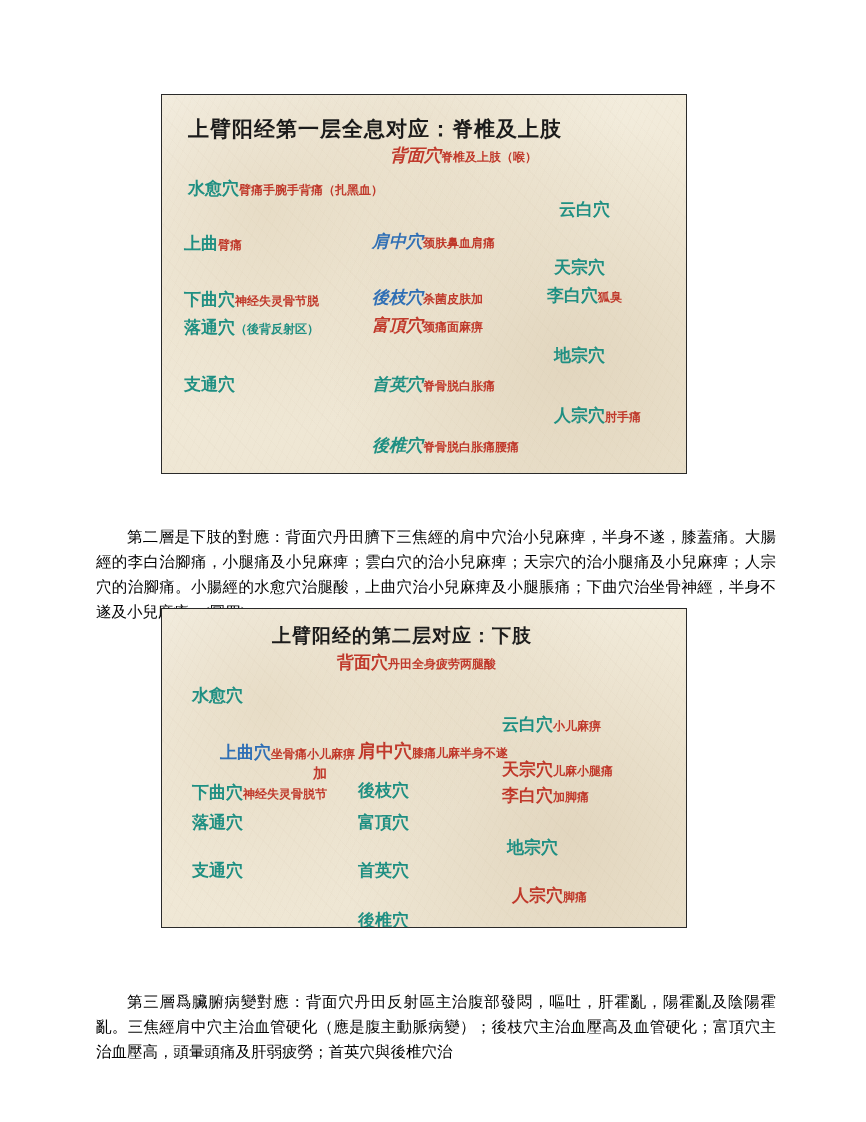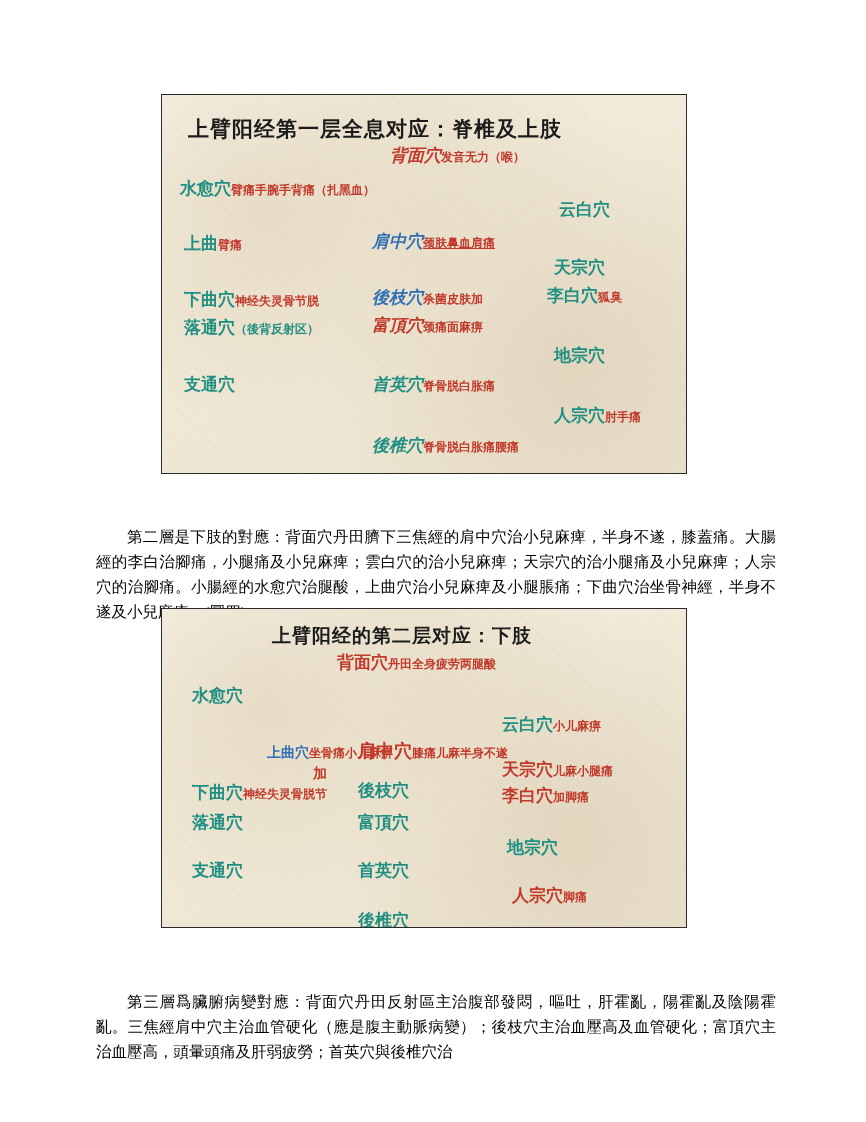--- a/index.html
+++ b/index.html
@@ -86,25 +86,25 @@
 </head>
 <body>
 
 <div class="page">
 
   <div class="figure" style="left:161px; top:94px; width:526px; height:380px;">
     <div class="fig-inner"></div>
     <div class="fig-grain"></div>
     <div class="fig-title" style="left:26px; top:20px; font-size:21px;">上臂阳经第一层全息对应：脊椎及上肢</div>
     <div id="fig1-labels">
-        <div class="lbl" style="left: 228px; top: 52px;"><span class="hd" style="font-size: 17px; color: rgb(192, 57, 43); font-style: italic;">背面穴</span><span class="sub" style="color: rgb(192, 57, 43);">发音无力（喉）</span></div>
-        <div class="lbl" style="left: 18px; top: 85px;"><span class="hd" style="font-size: 17px; color: rgb(31, 143, 130);">水愈穴</span><span class="sub" style="color: rgb(192, 57, 43);">臂痛手腕手背痛（扎黑血）</span></div>
+        <div class="lbl" style="left: 228px; top: 52px;"><span class="hd" style="font-size: 17px; color: rgb(192, 57, 43); font-style: italic;">背面穴</span><span class="sub" style="color: rgb(192, 57, 43);">脊椎及上肢（喉）</span></div>
+        <div class="lbl" style="left: 26px; top: 85px;"><span class="hd" style="font-size: 17px; color: rgb(31, 143, 130);">水愈穴</span><span class="sub" style="color: rgb(192, 57, 43);">臂痛手腕手背痛（扎黑血）</span></div>
         <div class="lbl" style="left: 397px; top: 106px;"><span class="hd" style="font-size: 17px; color: rgb(31, 143, 130);">云白穴</span></div>
         <div class="lbl" style="left: 22px; top: 140px;"><span class="hd" style="font-size: 17px; color: rgb(31, 143, 130);">上曲</span><span class="sub" style="color: rgb(192, 57, 43);">臂痛</span></div>
-        <div class="lbl" style="left: 210px; top: 138px;"><span class="hd" style="font-size: 17px; color: rgb(47, 111, 181); font-style: italic;">肩中穴</span><span class="sub" style="color: rgb(192, 57, 43); text-decoration: underline;">颈肤鼻血肩痛</span></div>
+        <div class="lbl" style="left: 210px; top: 138px;"><span class="hd" style="font-size: 17px; color: rgb(47, 111, 181); font-style: italic;">肩中穴</span><span class="sub" style="color: rgb(192, 57, 43);">颈肤鼻血肩痛</span></div>
         <div class="lbl" style="left: 392px; top: 164px;"><span class="hd" style="font-size: 17px; color: rgb(31, 143, 130);">天宗穴</span></div>
         <div class="lbl" style="left: 22px; top: 196px;"><span class="hd" style="font-size: 17px; color: rgb(31, 143, 130);">下曲穴</span><span class="sub" style="color: rgb(192, 57, 43);">神经失灵骨节脱</span></div>
         <div class="lbl" style="left: 210px; top: 194px;"><span class="hd" style="font-size: 17px; color: rgb(47, 111, 181); font-style: italic;">後枝穴</span><span class="sub" style="color: rgb(192, 57, 43);">杀菌皮肤加</span></div>
         <div class="lbl" style="left: 385px; top: 192px;"><span class="hd" style="font-size: 17px; color: rgb(31, 143, 130);">李白穴</span><span class="sub" style="color: rgb(192, 57, 43); text-align: right;">狐臭</span></div>
         <div class="lbl" style="left: 22px; top: 224px;"><span class="hd" style="font-size: 17px; color: rgb(31, 143, 130);">落通穴</span><span class="sub" style="color: rgb(31, 143, 130);">（後背反射区）</span></div>
         <div class="lbl" style="left: 210px; top: 222px;"><span class="hd" style="font-size: 17px; color: rgb(192, 57, 43); font-style: italic;">富頂穴</span><span class="sub" style="color: rgb(192, 57, 43);">颈痛面麻痹</span></div>
         <div class="lbl" style="left: 392px; top: 252px;"><span class="hd" style="font-size: 17px; color: rgb(31, 143, 130);">地宗穴</span></div>
         <div class="lbl" style="left: 22px; top: 281px;"><span class="hd" style="font-size: 17px; color: rgb(31, 143, 130);">支通穴</span></div>
         <div class="lbl" style="left: 210px; top: 281px;"><span class="hd" style="font-size: 17px; color: rgb(31, 143, 130); font-style: italic;">首英穴</span><span class="sub" style="color: rgb(192, 57, 43);">脊骨脱白胀痛</span></div>
         <div class="lbl" style="left: 392px; top: 312px;"><span class="hd" style="font-size: 17px; color: rgb(31, 143, 130);">人宗穴</span><span class="sub" style="color: rgb(192, 57, 43);">肘手痛</span></div>
@@ -115,21 +115,21 @@
   <div class="para" style="left:96px; top:500px; width:680px; text-indent:2em;">第二層是下肢的對應：背面穴丹田臍下三焦經的肩中穴治小兒麻痺，半身不遂，膝蓋痛。大腸經的李白治腳痛，小腿痛及小兒麻痺；雲白穴的治小兒麻痺；天宗穴的治小腿痛及小兒麻痺；人宗穴的治腳痛。小腸經的水愈穴治腿酸，上曲穴治小兒麻痺及小腿脹痛；下曲穴治坐骨神經，半身不遂及小兒麻痺。(圖四)</div>
 
   <div class="figure" style="left:161px; top:608px; width:526px; height:320px;">
     <div class="fig-inner"></div>
     <div class="fig-grain"></div>
     <div class="fig-title" style="left:110px; top:14px; font-size:19px;">上臂阳经的第二层对应：下肢</div>
     <div id="fig2-labels">
         <div class="lbl" style="left: 175px; top: 45px;"><span class="hd" style="font-size: 17px; color: rgb(192, 57, 43);">背面穴</span><span class="sub" style="color: rgb(192, 57, 43);">丹田全身疲劳两腿酸</span></div>
         <div class="lbl" style="left: 30px; top: 78px;"><span class="hd" style="font-size: 17px; color: rgb(31, 143, 130);">水愈穴</span></div>
         <div class="lbl" style="left: 340px; top: 107px;"><span class="hd" style="font-size: 17px; color: rgb(31, 143, 130);">云白穴</span><span class="sub" style="color: rgb(192, 57, 43);">小儿麻痹</span></div>
-        <div class="lbl" style="left: 58px; top: 135px;"><span class="hd" style="font-size: 14px; color: rgb(47, 111, 181); margin-left: 47px;">上曲穴</span><span class="sub" style="color: rgb(192, 57, 43);">坐骨痛小儿麻痹</span></div>
+        <div class="lbl" style="left: 58px; top: 135px;"><span class="hd" style="font-size: 17px; color: rgb(47, 111, 181);">上曲穴</span><span class="sub" style="color: rgb(192, 57, 43);">坐骨痛小儿麻痹</span></div>
         <div class="lbl" style="left: 196px; top: 133px;"><span class="hd" style="font-size: 18px; color: rgb(192, 57, 43);">肩中穴</span><span class="sub" style="color: rgb(192, 57, 43);">膝痛儿麻半身不遂</span></div>
         <div class="lbl" style="left: 151px; top: 156px;"><span class="hd" style="font-size: 14px; color: rgb(192, 57, 43);">加</span></div>
         <div class="lbl" style="left: 340px; top: 152px;"><span class="hd" style="font-size: 17px; color: rgb(192, 57, 43);">天宗穴</span><span class="sub" style="color: rgb(192, 57, 43);">儿麻小腿痛</span></div>
         <div class="lbl" style="left: 30px; top: 175px;"><span class="hd" style="font-size: 17px; color: rgb(31, 143, 130);">下曲穴</span><span class="sub" style="color: rgb(192, 57, 43);">神经失灵骨脱节</span></div>
         <div class="lbl" style="left: 196px; top: 173px;"><span class="hd" style="font-size: 17px; color: rgb(31, 143, 130);">後枝穴</span></div>
         <div class="lbl" style="left: 340px; top: 178px;"><span class="hd" style="font-size: 17px; color: rgb(192, 57, 43);">李白穴</span><span class="sub" style="color: rgb(192, 57, 43);">加脚痛</span></div>
         <div class="lbl" style="left: 30px; top: 205px;"><span class="hd" style="font-size: 17px; color: rgb(31, 143, 130);">落通穴</span></div>
         <div class="lbl" style="left: 196px; top: 205px;"><span class="hd" style="font-size: 17px; color: rgb(31, 143, 130);">富頂穴</span></div>
         <div class="lbl" style="left: 345px; top: 230px;"><span class="hd" style="font-size: 17px; color: rgb(31, 143, 130);">地宗穴</span></div>
         <div class="lbl" style="left: 30px; top: 253px;"><span class="hd" style="font-size: 17px; color: rgb(31, 143, 130);">支通穴</span></div>

